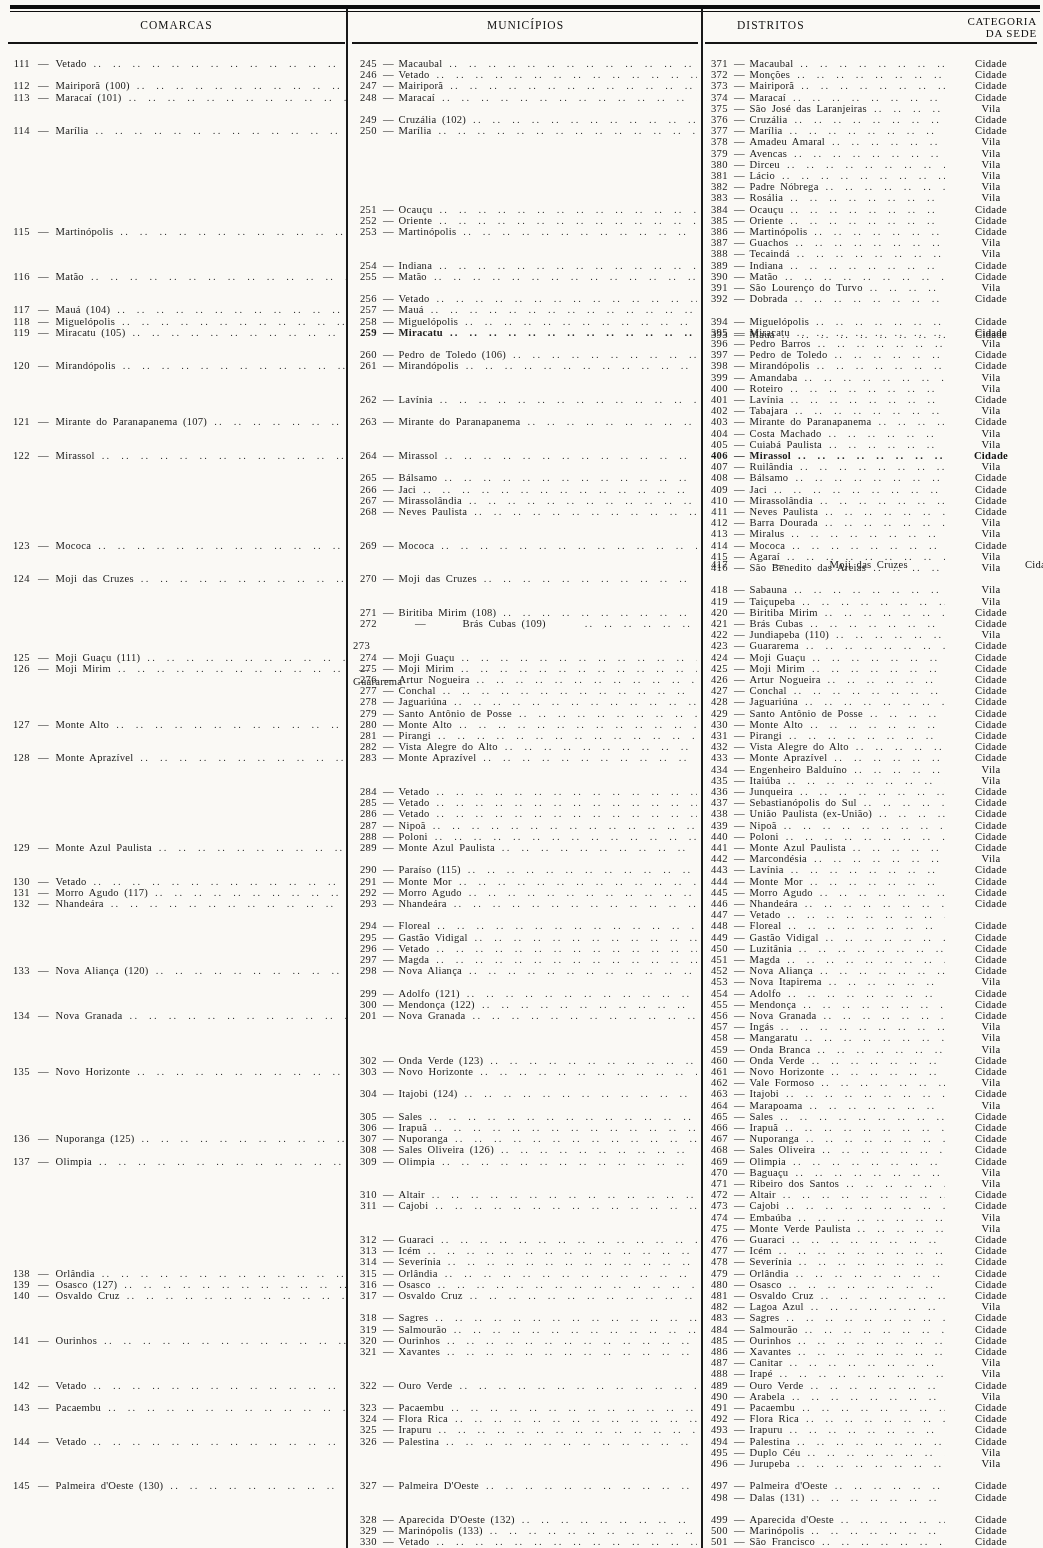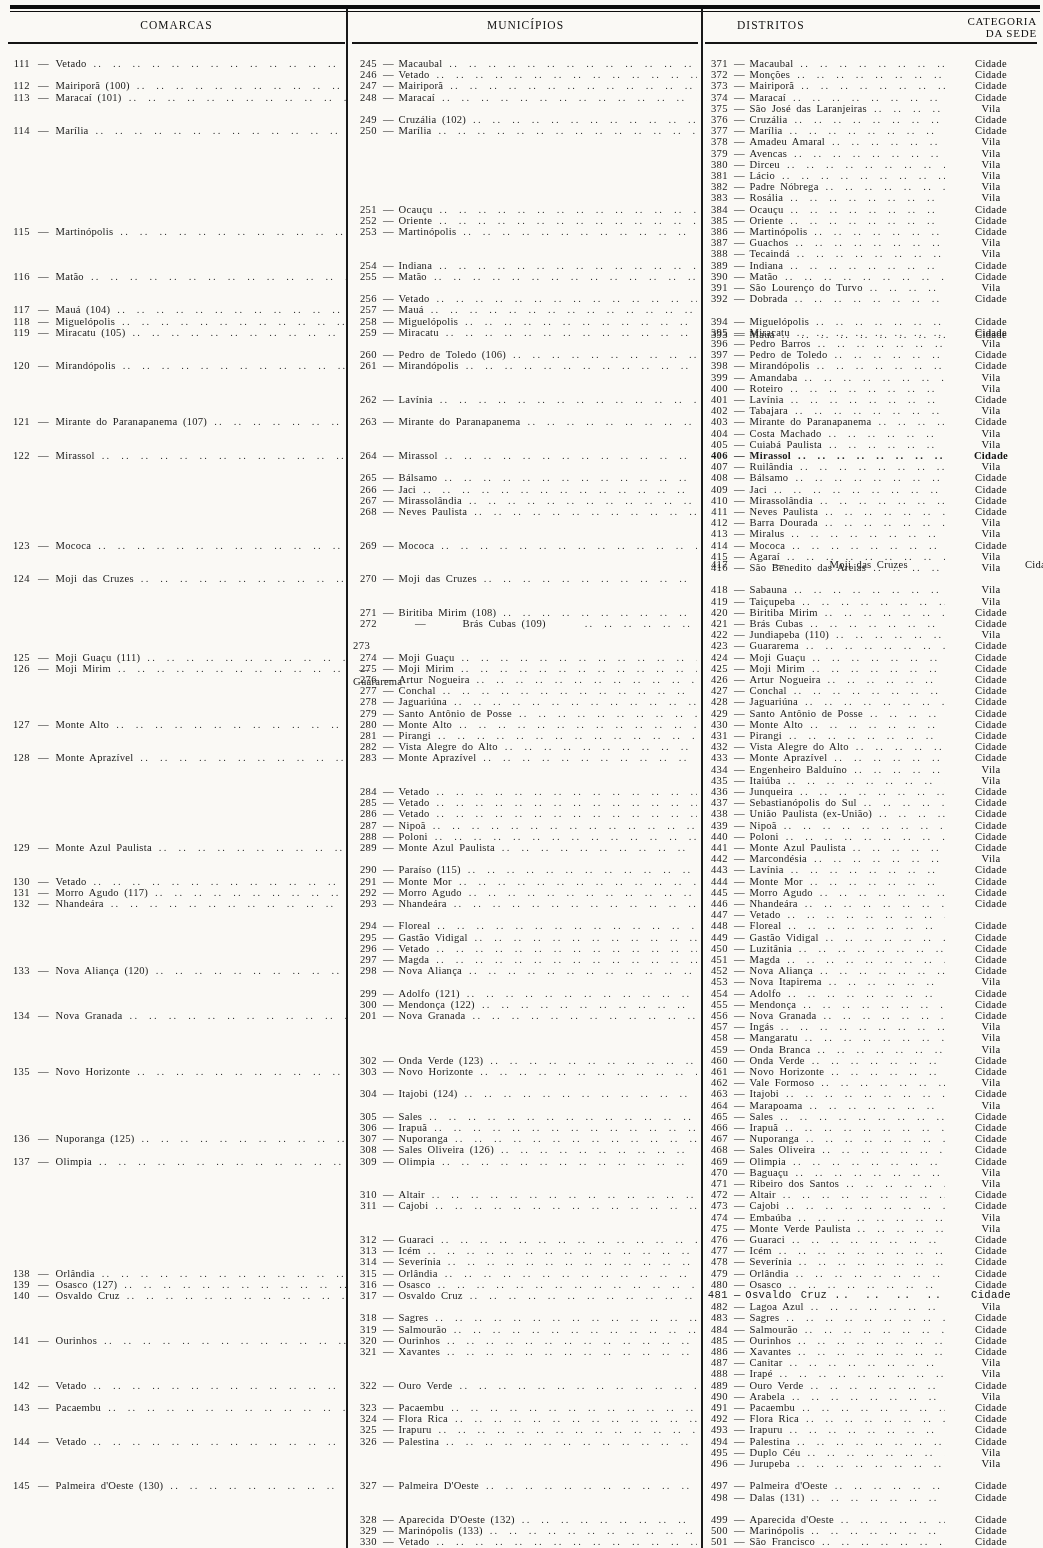--- a/index.html
+++ b/index.html
@@ -359,21 +359,21 @@
       <span class="dash">—</span>
       <span class="nm">Mauá</span>
       <span class="leader">.. .. .. .. .. .. .. .. .. .. .. .. .. .. .. .. .. .. .. .. .. .. .. .. .. .. .. .. .. .. .. .. .. .. .. .. .. .. .. .. .. .. .. .. .. .. .. .. .. .. .. .. .. .. .. .. .. .. .. ..</span>
     </div>
     <div class="row municipio" style="top: 315.6px;">
       <span class="num">258</span>
       <span class="dash">—</span>
       <span class="nm">Miguelópolis</span>
       <span class="leader">.. .. .. .. .. .. .. .. .. .. .. .. .. .. .. .. .. .. .. .. .. .. .. .. .. .. .. .. .. .. .. .. .. .. .. .. .. .. .. .. .. .. .. .. .. .. .. .. .. .. .. .. .. .. .. .. .. .. .. ..</span>
     </div>
-    <div class="row municipio" style="top: 326.8px;">
+    <div class="row municipio" style="top: 326.8px; font-weight: bold;">
       <span class="num">259</span>
       <span class="dash">—</span>
       <span class="nm">Miracatu</span>
       <span class="leader">.. .. .. .. .. .. .. .. .. .. .. .. .. .. .. .. .. .. .. .. .. .. .. .. .. .. .. .. .. .. .. .. .. .. .. .. .. .. .. .. .. .. .. .. .. .. .. .. .. .. .. .. .. .. .. .. .. .. .. ..</span>
     </div>
     <div class="row municipio" style="top: 349.2px;">
       <span class="num">260</span>
       <span class="dash">—</span>
       <span class="nm">Pedro de Toledo (106)</span>
       <span class="leader">.. .. .. .. .. .. .. .. .. .. .. .. .. .. .. .. .. .. .. .. .. .. .. .. .. .. .. .. .. .. .. .. .. .. .. .. .. .. .. .. .. .. .. .. .. .. .. .. .. .. .. .. .. .. .. .. .. .. .. ..</span>
@@ -1561,21 +1561,21 @@
       <span class="leader">.. .. .. .. .. .. .. .. .. .. .. .. .. .. .. .. .. .. .. .. .. .. .. .. .. .. .. .. .. .. .. .. .. .. .. .. .. .. .. .. .. .. .. .. .. .. .. .. .. .. .. .. .. .. .. .. .. .. .. ..</span>
       <span class="cat">Cidade</span>
     </div>
     <div class="row distrito" style="top: 1278.8px;">
       <span class="num">480</span>
       <span class="dash">—</span>
       <span class="nm">Osasco</span>
       <span class="leader">.. .. .. .. .. .. .. .. .. .. .. .. .. .. .. .. .. .. .. .. .. .. .. .. .. .. .. .. .. .. .. .. .. .. .. .. .. .. .. .. .. .. .. .. .. .. .. .. .. .. .. .. .. .. .. .. .. .. .. ..</span>
       <span class="cat">Cidade</span>
     </div>
-    <div class="row distrito" style="top: 1290px; font-family: Liberation Mono, monospace;">
+    <div class="row distrito" style="top: 1290px;">
       <span class="num">481</span>
       <span class="dash">—</span>
       <span class="nm">Osvaldo Cruz</span>
       <span class="leader">.. .. .. .. .. .. .. .. .. .. .. .. .. .. .. .. .. .. .. .. .. .. .. .. .. .. .. .. .. .. .. .. .. .. .. .. .. .. .. .. .. .. .. .. .. .. .. .. .. .. .. .. .. .. .. .. .. .. .. ..</span>
       <span class="cat">Cidade</span>
     </div>
     <div class="row distrito" style="top: 1301.2px;">
       <span class="num">482</span>
       <span class="dash">—</span>
       <span class="nm">Lagoa Azul</span>

